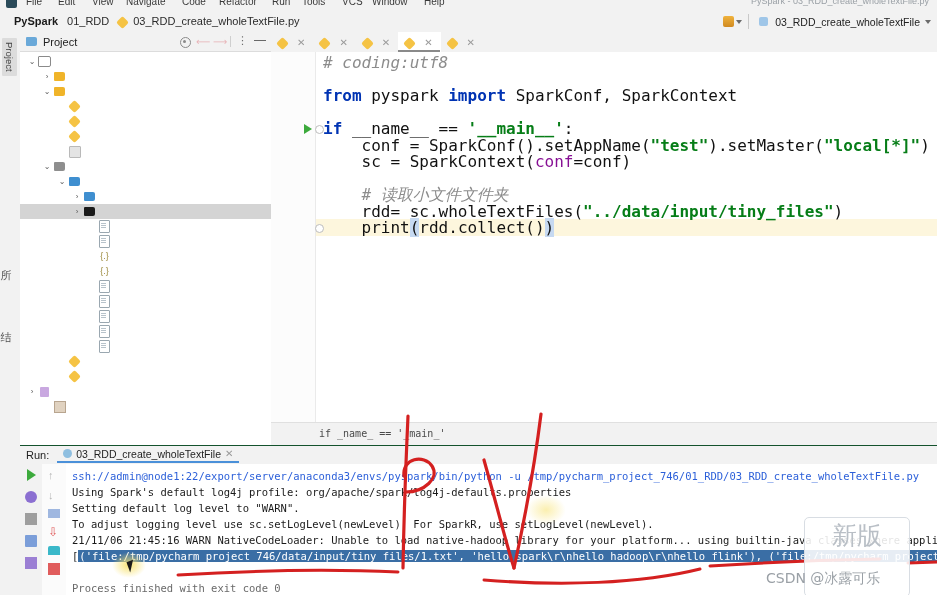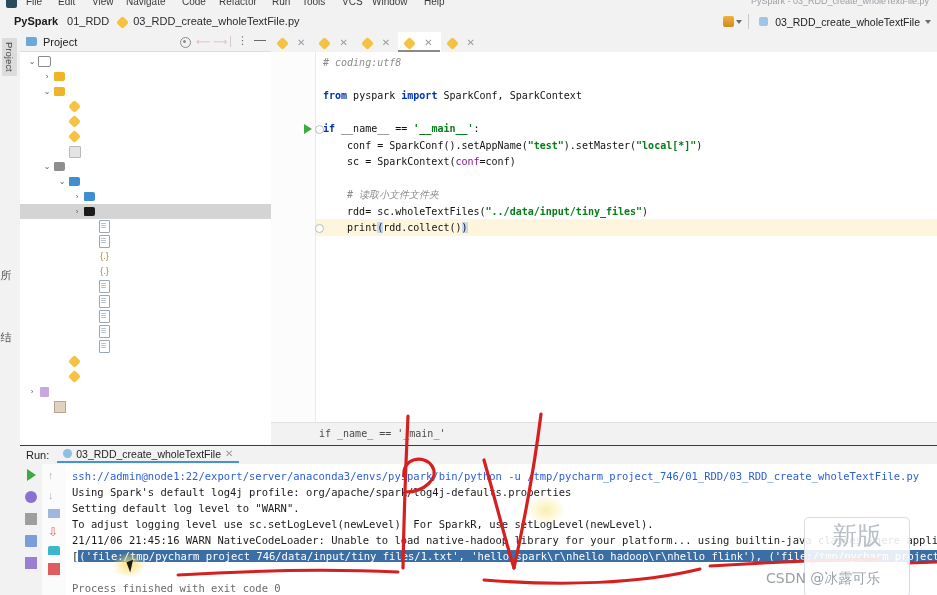--- a/index.html
+++ b/index.html
@@ -159,21 +159,21 @@
   .runtri {
     position:absolute; right:3px; width:0;height:0;
     border-top:5px solid transparent;border-bottom:5px solid transparent;border-left:8px solid #3caa3c;
   }
   .fold {
     position:absolute; left:44px; width:9px; height:9px;
     border:1px solid #bdbdbd; border-radius:50%; background:#fff; box-sizing:border-box;
   }
   .codelines {
     position:absolute; left:52px; top:0; right:0; bottom:0;
-    font-family:"DejaVu Sans Mono", monospace; font-size:10px; line-height:16.5px;
+    font-family:"DejaVu Sans Mono", monospace; font-size:16px; line-height:16.5px;
     color:#111; white-space:pre;
   }
   .cl { position:absolute; left:0; white-space:pre; }
   .hl-row { position:absolute; left:0; right:0; height:16.5px; background:#fdf6dd; }
   .k  { color:#0033b3; font-weight:bold; }
   .s  { color:#067d17; font-weight:bold; }
   .c  { color:#8c8c8c; font-style:italic; }
   .p  { color:#871094; }
   .sel-tok { background:#c6d9f1; }
 

